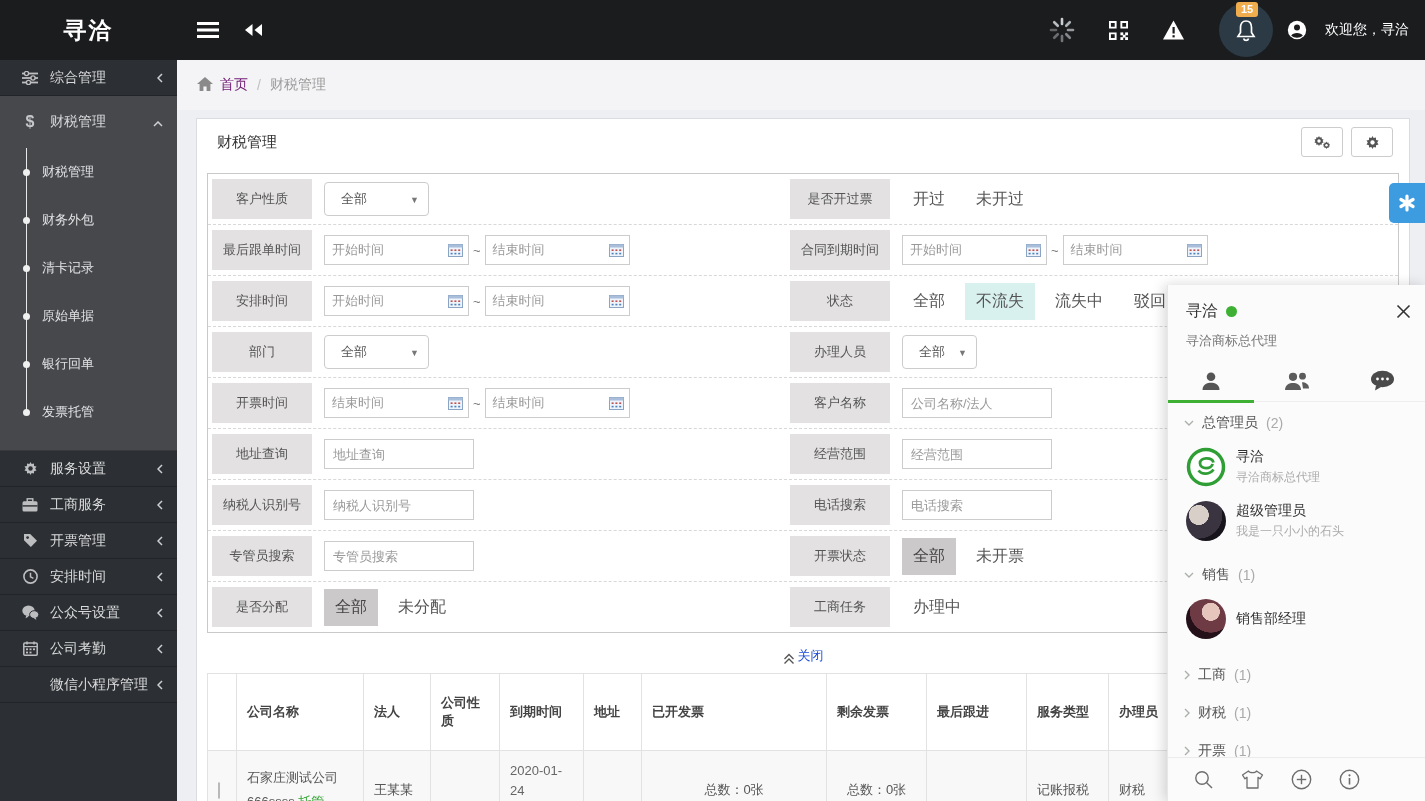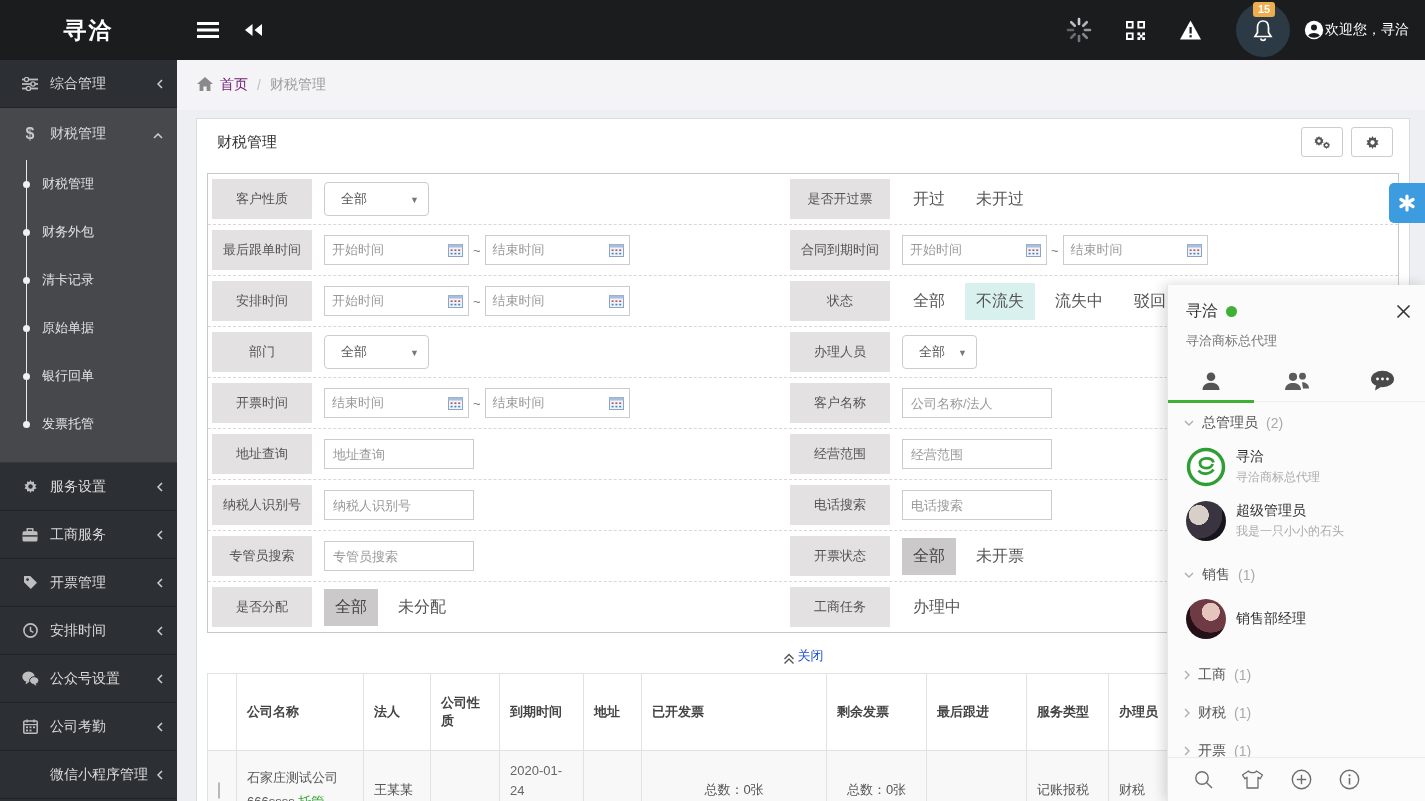--- a/index.html
+++ b/index.html
@@ -10,25 +10,25 @@
   
   .navbar { position:absolute; top:0; left:0; right:0; height:60px; background:#1b1c1e; display:flex; align-items:center; z-index:30; }
   .logo-box { width:177px; height:60px; display:flex; align-items:center; justify-content:center; }
   .logo-text { color:#fff; font-size:23px; font-weight:bold; letter-spacing:2px; }
   .nav-icon-btn { display:flex; align-items:center; justify-content:center; cursor:pointer; }
   .nav-left-icons { display:flex; align-items:center; gap:24px; margin-left:20px; }
   .nav-right { margin-left:auto; display:flex; align-items:center; }
   .nav-right .nav-icon-btn { margin-right:34px; }
   .bell-wrap { position:relative; width:54px; height:54px; border-radius:50%; background:#2b3a45; display:flex; align-items:center; justify-content:center; margin-right:14px; cursor:pointer; }
   .badge { position:absolute; top:-1px; left:17px; background:#f0ad4e; color:#fff; font-size:11px; font-weight:bold; padding:2px 5px; border-radius:3px; line-height:1; }
-  .welcome { display:flex; align-items:center; gap:1px; color:#fff; font-size:14px; margin-right:16px; cursor:pointer; }
+  .welcome { display:flex; align-items:center; gap:18px; color:#fff; font-size:14px; margin-right:16px; cursor:pointer; }
 
   
   .sidebar { position:absolute; top:60px; left:0; bottom:0; width:177px; background:#2c2f33; z-index:20; }
-  .side-item { height:48px; display:flex; align-items:center; padding:0 14px 0 18px; color:#d9dadb; font-size:14px; border-bottom:1px solid rgba(0,0,0,.22); cursor:pointer; }
+  .side-item { height:36px; display:flex; align-items:center; padding:0 14px 0 18px; color:#d9dadb; font-size:14px; border-bottom:1px solid rgba(0,0,0,.22); cursor:pointer; }
   .side-item .s-ico { width:24px; display:flex; justify-content:center; margin-right:8px; flex:none; }
   .side-item .s-label { flex:1; }
   .side-item .s-chev { color:#a9abae; flex:none; }
   .side-expanded { background:#46484c; padding-bottom:14px; border-bottom:1px solid rgba(0,0,0,.22); }
   .side-expanded .side-item { border-bottom:none; height:52px; }
   .submenu { position:relative; padding-left:0; }
   .submenu .thread { position:absolute; left:26px; top:0; bottom:22px; width:1px; background:#e8e8e8; }
   .sub-item { position:relative; height:48px; display:flex; align-items:center; padding-left:42px; color:#e2e3e4; font-size:13px; cursor:pointer; }
   .sub-item::before { content:""; position:absolute; left:23px; top:21px; width:7px; height:7px; border-radius:50%; background:#f0f0f0; }
   .dollar-ico { color:#c6c7c9; font-weight:bold; font-size:16px; }

